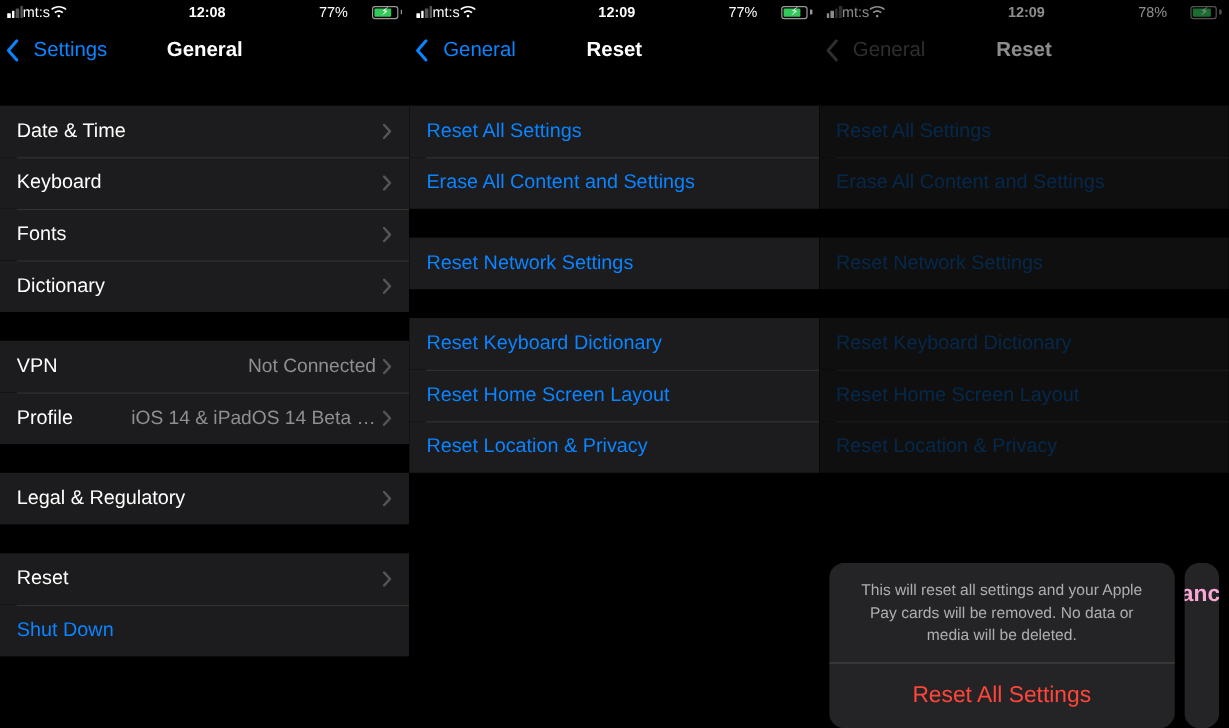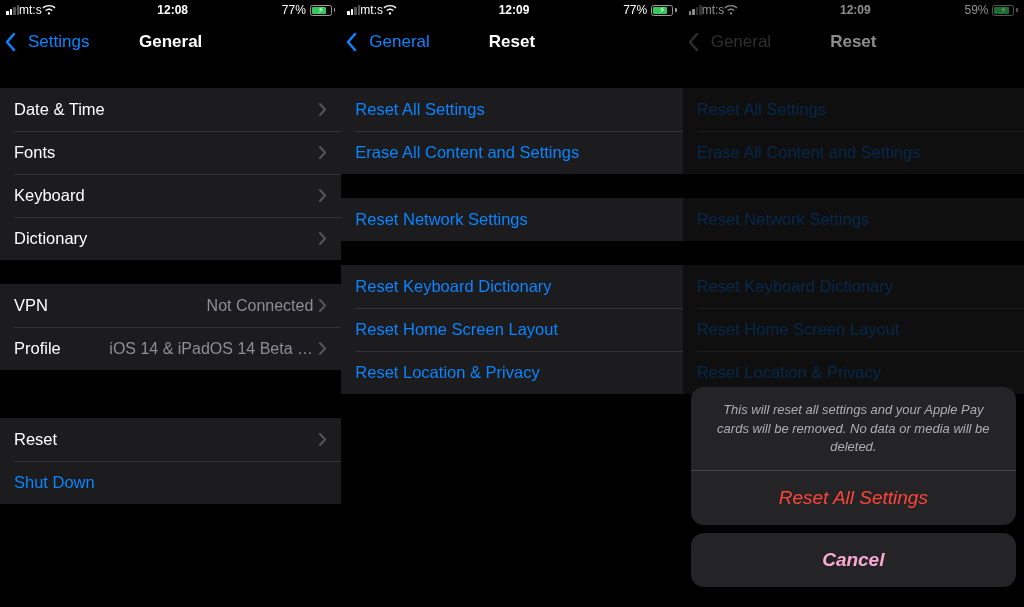--- a/index.html
+++ b/index.html
@@ -5,21 +5,21 @@
   * { margin: 0; padding: 0; box-sizing: border-box; font-family: -apple-system, "Helvetica Neue", Arial, sans-serif; -webkit-font-smoothing: antialiased; }
   body { background: #000; width: 1024px; height: 607px; display: flex; overflow: hidden; }
   .screen { width: 341.33px; height: 607px; background: #000; position: relative; display: flex; flex-direction: column; }
   .screen:nth-child(2) { width: 341.33px; }
   .screen:nth-child(3) { width: 341.33px; }
 
   
   .status { height: 20px; display: flex; align-items: center; justify-content: space-between; padding: 0 6px; color: #fff; font-size: 12px; font-weight: 500; }
   .status .left { display: flex; align-items: center; gap: 0; }
   .status .center { position: absolute; left: 4px; right: 0; text-align: center; font-weight: 600; pointer-events: none; }
-  .status .right { display: flex; align-items: center; gap: 4px; z-index: 1; }
+  .status .right { display: flex; align-items: center; gap: 20px; z-index: 1; }
   .bars { display: flex; align-items: flex-end; gap: 1px; }
   .bars span { width: 2.5px; background: #fff; border-radius: 0.5px; }
   .bars span:nth-child(1){height:4px} .bars span:nth-child(2){height:6px} .bars span:nth-child(3){height:8px;background:#555} .bars span:nth-child(4){height:10px;background:#555}
   .wifi { width: 14px; height: 10px; position: relative; }
   .wifi svg { display: block; }
   .battery { display: flex; align-items: center; gap: 2px; }
   .battery-body { width: 22px; height: 11px; border: 1px solid #999; border-radius: 2.5px; position: relative; padding: 1px; }
   .battery-fill { height: 100%; width: 77%; background: #34c759; border-radius: 1px; position: relative; }
   .battery-tip { width: 1.5px; height: 4px; background: #999; border-radius: 0 1px 1px 0; }
   .bolt { position: absolute; left: 50%; top: 50%; transform: translate(-50%,-50%); font-size: 9px; color: #fff; line-height: 1; }
@@ -39,21 +39,21 @@
   .row .chev { margin-left: auto; color: #555; }
   .row .detail { margin-left: auto; color: #8e8e93; font-size: 16px; padding-right: 6px; white-space: nowrap; overflow: hidden; text-overflow: ellipsis; max-width: 210px; }
   .row .detail + .chev { margin-left: 0; }
   .row.link { color: #0a84ff; }
   .row.link-dim { color: #0a4a88; }
 
   
   .dim-overlay { position: absolute; inset: 0; background: rgba(0,0,0,0.45); pointer-events: none; z-index: 2; }
 
   
-  .sheet { position: absolute; left: 8px; right: 8px; bottom: 20px; z-index: 3; display: flex; flex-direction: column; gap: 8px; font-style: italic; }
+  .sheet { position: absolute; left: 8px; right: 8px; bottom: 0; z-index: 3; display: flex; flex-direction: row; gap: 8px; }
   .sheet-group { background: #2c2c2ed0; backdrop-filter: blur(10px); border-radius: 13px; overflow: hidden; }
   .sheet-msg { padding: 14px 16px; color: #aeaeb2; font-size: 13px; text-align: center; line-height: 1.4; border-bottom: 0.5px solid #444; }
   .sheet-btn { height: 54px; display: flex; align-items: center; justify-content: center; font-size: 19px; }
   .sheet-btn.destructive { color: #ff453a; }
   .sheet-btn.cancel { color: #f9a8d4; font-weight: 600; }
 
   .chev svg, .chevback svg { display: block; }
 </style>
 </head>
 <body>
@@ -101,29 +101,29 @@
     <div class="gap-lg"></div>
     <div class="row">
         <span>Date &amp; Time</span>
         <span class="chev">
           <svg width="8" height="13" viewBox="0 0 8 13">
             <path d="M1 1l5 5.5L1 12" stroke="#555" stroke-width="2" fill="none" stroke-linecap="round" stroke-linejoin="round"></path>
           </svg>
         </span>
       </div>
     <div class="row">
+        <span>Keyboard</span>
+        <span class="chev">
+          <svg width="8" height="13" viewBox="0 0 8 13">
+            <path d="M1 1l5 5.5L1 12" stroke="#555" stroke-width="2" fill="none" stroke-linecap="round" stroke-linejoin="round"></path>
+          </svg>
+        </span>
+      </div>
+    <div class="row">
         <span>Fonts</span>
-        <span class="chev">
-          <svg width="8" height="13" viewBox="0 0 8 13">
-            <path d="M1 1l5 5.5L1 12" stroke="#555" stroke-width="2" fill="none" stroke-linecap="round" stroke-linejoin="round"></path>
-          </svg>
-        </span>
-      </div>
-    <div class="row">
-        <span>Keyboard</span>
         <span class="chev">
           <svg width="8" height="13" viewBox="0 0 8 13">
             <path d="M1 1l5 5.5L1 12" stroke="#555" stroke-width="2" fill="none" stroke-linecap="round" stroke-linejoin="round"></path>
           </svg>
         </span>
       </div>
     <div class="row">
         <span>Dictionary</span>
         <span class="chev">
           <svg width="8" height="13" viewBox="0 0 8 13">
@@ -144,20 +144,28 @@
     <div class="row">
         <span>Profile</span>
         <span class="detail">iOS 14 &amp; iPadOS 14 Beta Softwar...</span>
         <span class="chev">
           <svg width="8" height="13" viewBox="0 0 8 13">
             <path d="M1 1l5 5.5L1 12" stroke="#555" stroke-width="2" fill="none" stroke-linecap="round" stroke-linejoin="round"></path>
           </svg>
         </span>
       </div>
     <div class="gap-lg"></div>
+    <div class="row">
+        <span>Legal &amp; Regulatory</span>
+        <span class="chev">
+          <svg width="8" height="13" viewBox="0 0 8 13">
+            <path d="M1 1l5 5.5L1 12" stroke="#555" stroke-width="2" fill="none" stroke-linecap="round" stroke-linejoin="round"></path>
+          </svg>
+        </span>
+      </div>
     <div class="gap-lg"></div>
     <div class="row">
         <span>Reset</span>
         <span class="chev">
           <svg width="8" height="13" viewBox="0 0 8 13">
             <path d="M1 1l5 5.5L1 12" stroke="#555" stroke-width="2" fill="none" stroke-linecap="round" stroke-linejoin="round"></path>
           </svg>
         </span>
       </div>
     <div class="row link noarrow">
@@ -241,21 +249,21 @@
         </div>
       <span>mt:s</span>
       <span class="wifi">
           <svg viewBox="0 0 14 10">
             <path d="M7 9.5c.6 0 1.1-.5 1.1-1.1S7.6 7.3 7 7.3s-1.1.5-1.1 1.1S6.4 9.5 7 9.5zM4.2 6.1C5 5.4 6 5 7 5s2 .4 2.8 1.1l1-1C9.5 4 8.3 3.5 7 3.5S4.5 4 3.2 5.1l1 1zM1.5 3.4C3 2 5 1.2 7 1.2s4 .8 5.5 2.2l1-1C11.7.7 9.4 0 7 0S2.3.7.5 2.4l1 1z" fill="#fff"></path>
           </svg>
         </span>
     </div>
     <div class="center">12:09</div>
     <div class="right">
-      <span>59%</span>
+      <span>78%</span>
       <div class="battery">
           <div class="battery-body">
             <div class="battery-fill" style="width:78%"></div>
             <span class="bolt">⚡︎</span>
           </div>
           <div class="battery-tip"></div>
         </div>
     </div>
   </div>
   <div class="nav">

